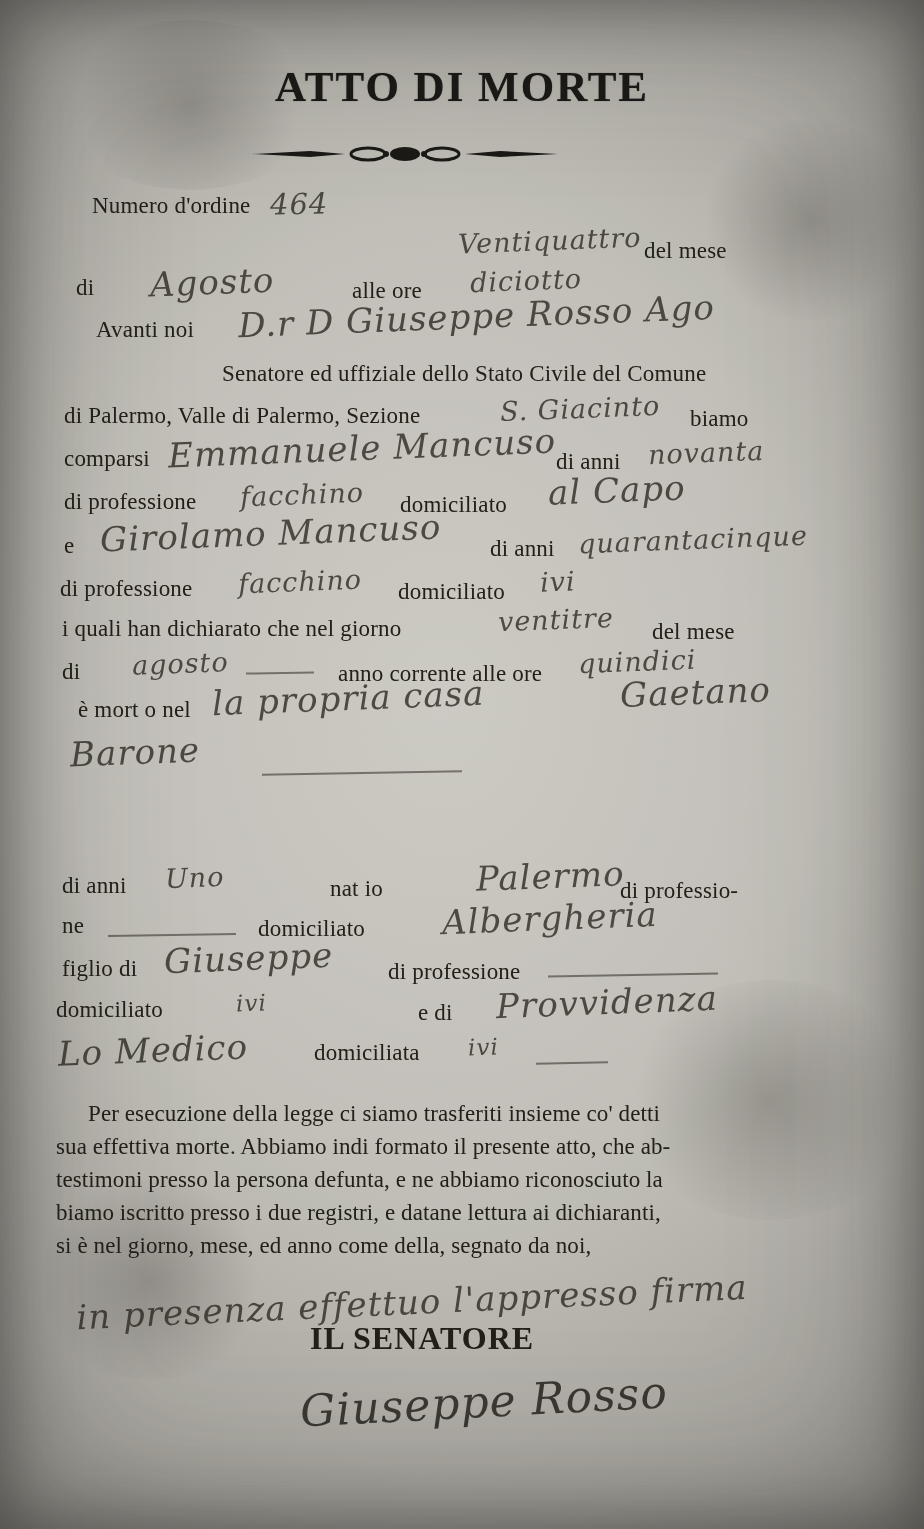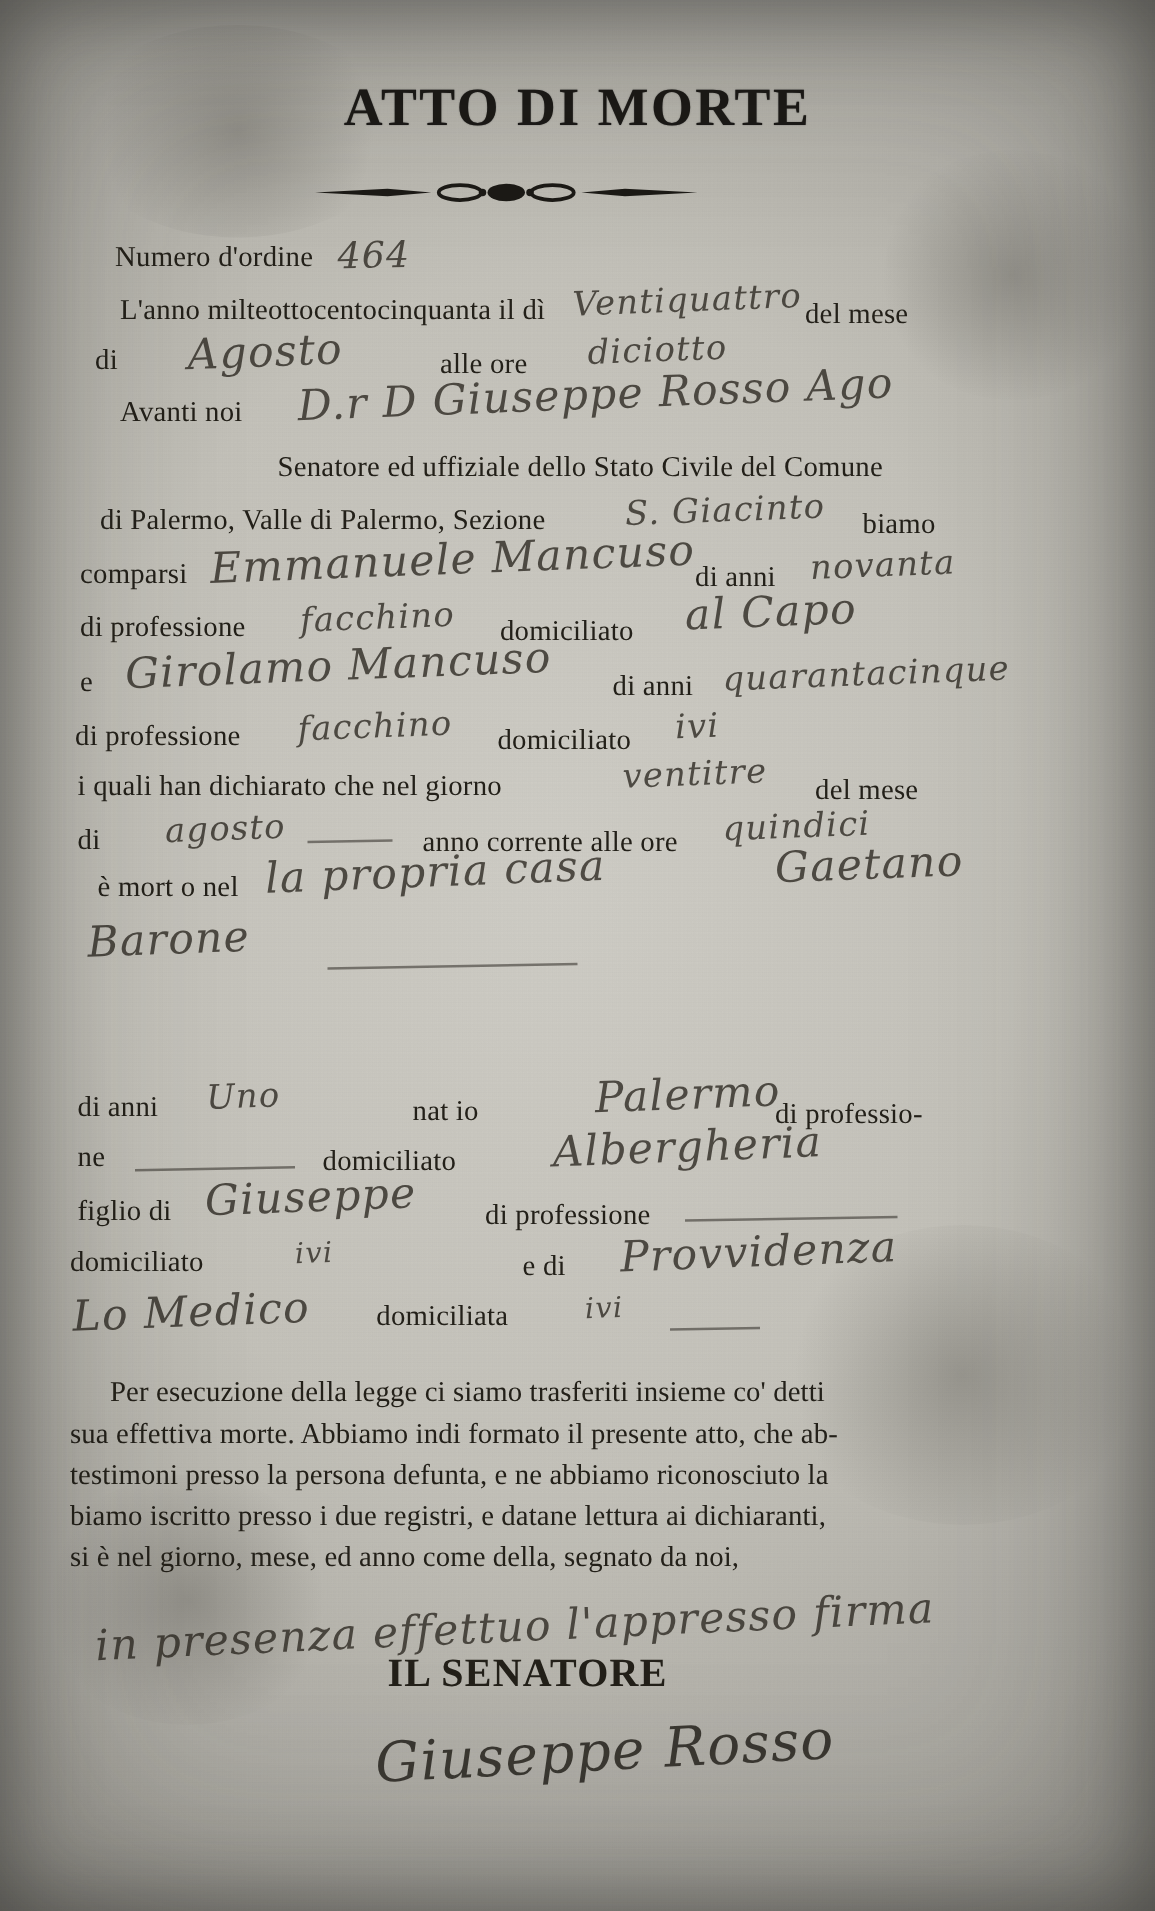--- a/index.html
+++ b/index.html
@@ -145,35 +145,34 @@
         <ellipse cx="155" cy="11" rx="15" ry="7" fill="#1c1a16"></ellipse>
         <ellipse cx="192" cy="11" rx="17" ry="6" fill="none" stroke="#1c1a16" stroke-width="3"></ellipse>
         <circle cx="136" cy="11" r="3" fill="#1c1a16"></circle>
         <circle cx="174" cy="11" r="3" fill="#1c1a16"></circle>
       </svg>
     </div>
 
     <div class="abs line numero" style="left:92px; top:193px;">Numero d'ordine</div>
     <div class="abs hand flat" style="left:270px; top:187px; font-size:29px;">464</div>
 
-    <div class="abs line" style="left:96px; top:235px;">L'anno milteottocentocinquanta il dì</div>
     <div class="abs hand" style="left:458px; top:225px;">Ventiquattro</div>
     <div class="abs line" style="left:644px; top:238px;">del mese</div>
 
     <div class="abs line" style="left:76px; top:275px;">di</div>
     <div class="abs hand big" style="left:150px; top:262px;">Agosto</div>
     <div class="abs line" style="left:352px; top:278px;">alle ore</div>
     <div class="abs hand" style="left:470px; top:265px;">diciotto</div>
 
     <div class="abs line" style="left:96px; top:317px;">Avanti noi</div>
     <div class="abs hand big" style="left:238px; top:296px;">D.r D Giuseppe Rosso Ago</div>
 
     <div class="abs line" style="left:222px; top:361px;">Senatore ed uffiziale dello Stato Civile del Comune</div>
 
-    <div class="abs line" style="left:80px; top:403px;font-family:Liberation Serif, serif;">di Palermo, Valle di Palermo, Sezione</div>
+    <div class="abs line" style="left:64px; top:403px;font-family:Liberation Serif, serif;">di Palermo, Valle di Palermo, Sezione</div>
     <div class="abs hand" style="left:500px; top:393px;">S. Giacinto</div>
     <div class="abs line" style="left:690px; top:406px;">biamo</div>
 
     <div class="abs line" style="left:64px; top:446px;">comparsi</div>
     <div class="abs hand big" style="left:168px; top:428px;">Emmanuele Mancuso</div>
     <div class="abs line" style="left:556px; top:449px;">di anni</div>
     <div class="abs hand" style="left:648px; top:437px;">novanta</div>
 
     <div class="abs line" style="left:64px; top:489px;">di professione</div>
     <div class="abs hand" style="left:240px; top:479px;">facchino</div>
@@ -222,21 +221,21 @@
     <div class="abs hand big" style="left:164px; top:938px;">Giuseppe</div>
     <div class="abs line" style="left:388px; top:959px;">di professione</div>
     <div class="abs underline" style="left:548px; top:974px; width:170px;"></div>
 
     <div class="abs line" style="left:56px; top:997px;">domiciliato</div>
     <div class="abs hand small" style="left:236px; top:990px;">ivi</div>
     <div class="abs line" style="left:418px; top:1000px;">e di</div>
     <div class="abs hand big" style="left:496px; top:982px;">Provvidenza</div>
 
     <div class="abs hand big" style="left:58px; top:1030px;">Lo Medico</div>
-    <div class="abs line" style="left:301px; top:1040px;">domiciliata</div>
+    <div class="abs line" style="left:314px; top:1040px;">domiciliata</div>
     <div class="abs hand small" style="left:468px; top:1034px;">ivi</div>
     <div class="abs underline" style="left:536px; top:1062px; width:72px;"></div>
 
     <div class="abs para" style="left:56px; top:1097px; width:720px;">
       <div style="text-indent:32px;">Per esecuzione della legge ci siamo trasferiti insieme co' detti</div>
       <div>sua effettiva morte. Abbiamo indi formato il presente atto, che ab-</div>
       <div>testimoni presso la persona defunta, e ne abbiamo riconosciuto la</div>
       <div>biamo iscritto presso i due registri, e datane lettura ai dichiaranti,</div>
       <div>si è nel giorno, mese, ed anno come della, segnato da noi,</div>
     </div>

